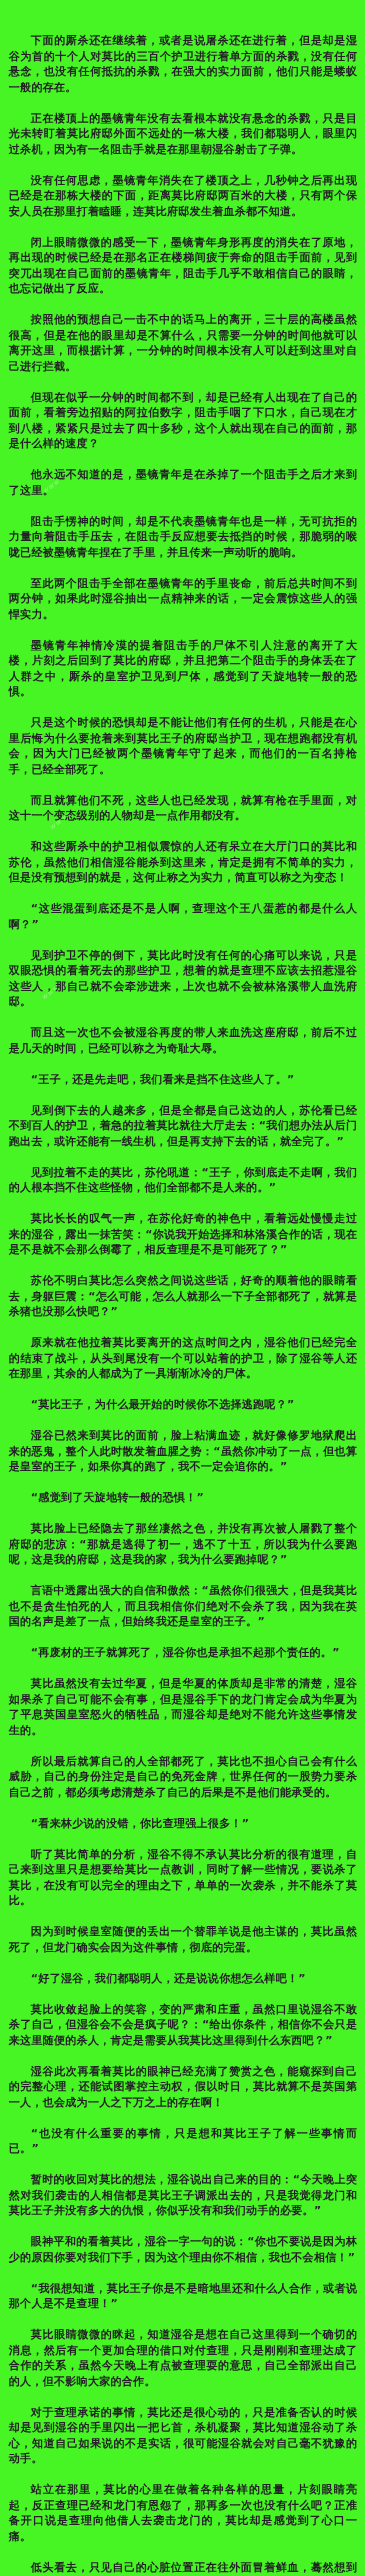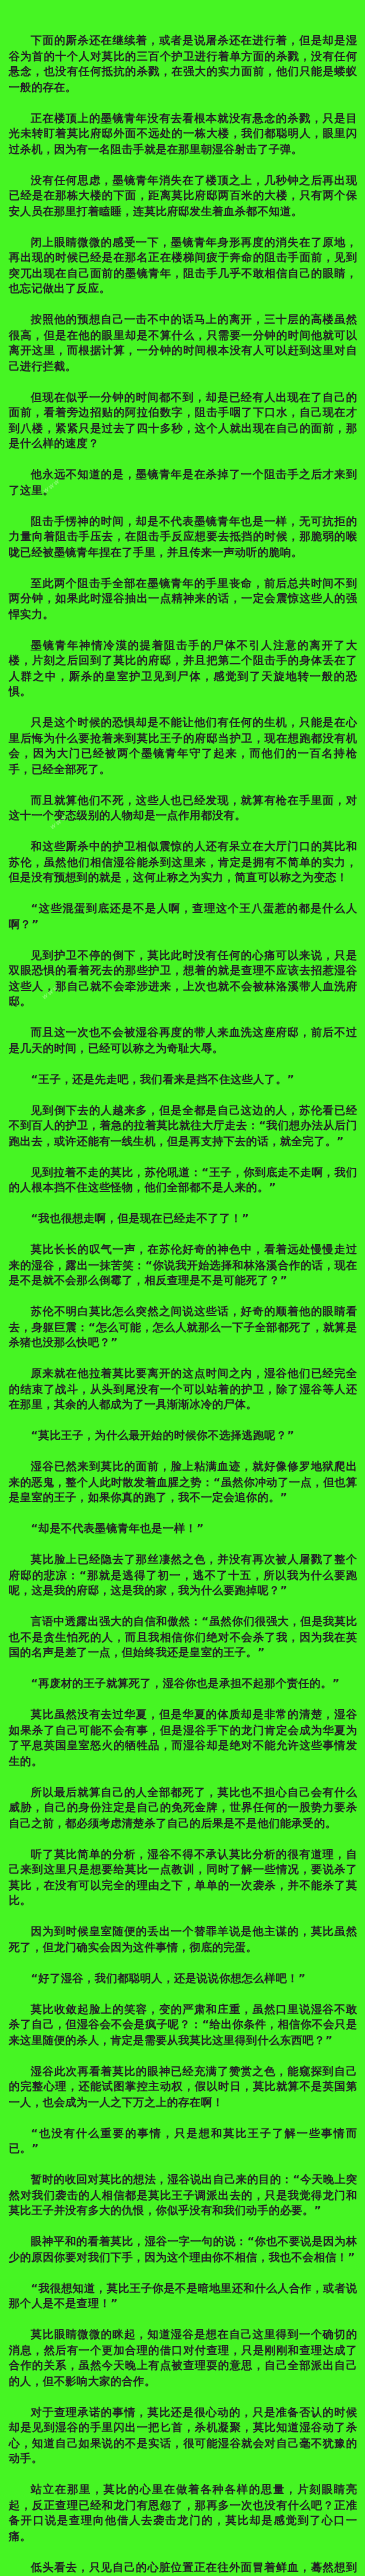--- a/index.html
+++ b/index.html
@@ -55,32 +55,32 @@
     <p class="para">墨镜青年神情冷漠的提着阻击手的尸体不引人注意的离开了大楼，片刻之后回到了莫比的府邸，并且把第二个阻击手的身体丢在了人群之中，厮杀的皇室护卫见到尸体，感觉到了天旋地转一般的恐惧。</p>
     <p class="para">只是这个时候的恐惧却是不能让他们有任何的生机，只能是在心里后悔为什么要抢着来到莫比王子的府邸当护卫，现在想跑都没有机会，因为大门已经被两个墨镜青年守了起来，而他们的一百名持枪手，已经全部死了。</p>
     <p class="para">而且就算他们不死，这些人也已经发现，就算有枪在手里面，对这十一个变态级别的人物却是一点作用都没有。</p>
     <p class="para">和这些厮杀中的护卫相似震惊的人还有呆立在大厅门口的莫比和苏伦，虽然他们相信湿谷能杀到这里来，肯定是拥有不简单的实力，但是没有预想到的就是，这何止称之为实力，简直可以称之为变态！</p>
     <p class="para">“这些混蛋到底还是不是人啊，查理这个王八蛋惹的都是什么人啊？”</p>
     <p class="para">见到护卫不停的倒下，莫比此时没有任何的心痛可以来说，只是双眼恐惧的看着死去的那些护卫，想着的就是查理不应该去招惹湿谷这些人，那自己就不会牵涉进来，上次也就不会被林洛溪带人血洗府邸。</p>
     <p class="para">而且这一次也不会被湿谷再度的带人来血洗这座府邸，前后不过是几天的时间，已经可以称之为奇耻大辱。</p>
     <p class="para">“王子，还是先走吧，我们看来是挡不住这些人了。”</p>
     <p class="para">见到倒下去的人越来多，但是全都是自己这边的人，苏伦看已经不到百人的护卫，着急的拉着莫比就往大厅走去：“我们想办法从后门跑出去，或许还能有一线生机，但是再支持下去的话，就全完了。”</p>
     <p class="para">见到拉着不走的莫比，苏伦吼道：“王子，你到底走不走啊，我们的人根本挡不住这些怪物，他们全部都不是人来的。”</p>
-    <p class="para">“我也很想走啊，但是现在已经走不了了！”</p>
     <p class="para">莫比长长的叹气一声，在苏伦好奇的神色中，看着远处慢慢走过来的湿谷，露出一抹苦笑：“你说我开始选择和林洛溪合作的话，现在是不是就不会那么倒霉了，相反查理是不是可能死了？”</p>
     <p class="para">苏伦不明白莫比怎么突然之间说这些话，好奇的顺着他的眼睛看去，身躯巨震：“怎么可能，怎么人就那么一下子全部都死了，就算是杀猪也没那么快吧？”</p>
     <p class="para">原来就在他拉着莫比要离开的这点时间之内，湿谷他们已经完全的结束了战斗，从头到尾没有一个可以站着的护卫，除了湿谷等人还在那里，其余的人都成为了一具渐渐冰冷的尸体。</p>
     <p class="para">“莫比王子，为什么最开始的时候你不选择逃跑呢？”</p>
     <p class="para">湿谷已然来到莫比的面前，脸上粘满血迹，就好像修罗地狱爬出来的恶鬼，整个人此时散发着血腥之势：“虽然你冲动了一点，但也算是皇室的王子，如果你真的跑了，我不一定会追你的。”</p>
-    <p class="para">“却是不代表墨镜青年也是一样！”</p>
+    <p class="para">“感觉到了天旋地转一般的恐惧！”</p>
     <p class="para">莫比脸上已经隐去了那丝凄然之色，并没有再次被人屠戮了整个府邸的悲凉：“那就是逃得了初一，逃不了十五，所以我为什么要跑呢，这是我的府邸，这是我的家，我为什么要跑掉呢？”</p>
     <p class="para">言语中透露出强大的自信和傲然：“虽然你们很强大，但是我莫比也不是贪生怕死的人，而且我相信你们绝对不会杀了我，因为我在英国的名声是差了一点，但始终我还是皇室的王子。”</p>
     <p class="para">“再废材的王子就算死了，湿谷你也是承担不起那个责任的。”</p>
     <p class="para">莫比虽然没有去过华夏，但是华夏的体质却是非常的清楚，湿谷如果杀了自己可能不会有事，但是湿谷手下的龙门肯定会成为华夏为了平息英国皇室怒火的牺牲品，而湿谷却是绝对不能允许这些事情发生的。</p>
     <p class="para">所以最后就算自己的人全部都死了，莫比也不担心自己会有什么威胁，自己的身份注定是自己的免死金牌，世界任何的一股势力要杀自己之前，都必须考虑清楚杀了自己的后果是不是他们能承受的。</p>
+    <p class="para">“看来林少说的没错，你比查理强上很多！”</p>
     <p class="para">听了莫比简单的分析，湿谷不得不承认莫比分析的很有道理，自己来到这里只是想要给莫比一点教训，同时了解一些情况，要说杀了莫比，在没有可以完全的理由之下，单单的一次袭杀，并不能杀了莫比。</p>
     <p class="para">因为到时候皇室随便的丢出一个替罪羊说是他主谋的，莫比虽然死了，但龙门确实会因为这件事情，彻底的完蛋。</p>
     <p class="para">“好了湿谷，我们都聪明人，还是说说你想怎么样吧！”</p>
     <p class="para">莫比收敛起脸上的笑容，变的严肃和庄重，虽然口里说湿谷不敢杀了自己，但湿谷会不会是疯子呢？：“给出你条件，相信你不会只是来这里随便的杀人，肯定是需要从我莫比这里得到什么东西吧？”</p>
     <p class="para">湿谷此次再看着莫比的眼神已经充满了赞赏之色，能窥探到自己的完整心理，还能试图掌控主动权，假以时日，莫比就算不是英国第一人，也会成为一人之下万之上的存在啊！</p>
     <p class="para">“也没有什么重要的事情，只是想和莫比王子了解一些事情而已。”</p>
     <p class="para">暂时的收回对莫比的想法，湿谷说出自己来的目的：“今天晚上突然对我们袭击的人相信都是莫比王子调派出去的，只是我觉得龙门和莫比王子并没有多大的仇恨，你似乎没有和我们动手的必要。”</p>
     <p class="para">眼神平和的看着莫比，湿谷一字一句的说：“你也不要说是因为林少的原因你要对我们下手，因为这个理由你不相信，我也不会相信！”</p>
     <p class="para">“我很想知道，莫比王子你是不是暗地里还和什么人合作，或者说那个人是不是查理！”</p>
     <p class="para">莫比眼睛微微的眯起，知道湿谷是想在自己这里得到一个确切的消息，然后有一个更加合理的借口对付查理，只是刚刚和查理达成了合作的关系，虽然今天晚上有点被查理耍的意思，自己全部派出自己的人，但不影响大家的合作。</p>

